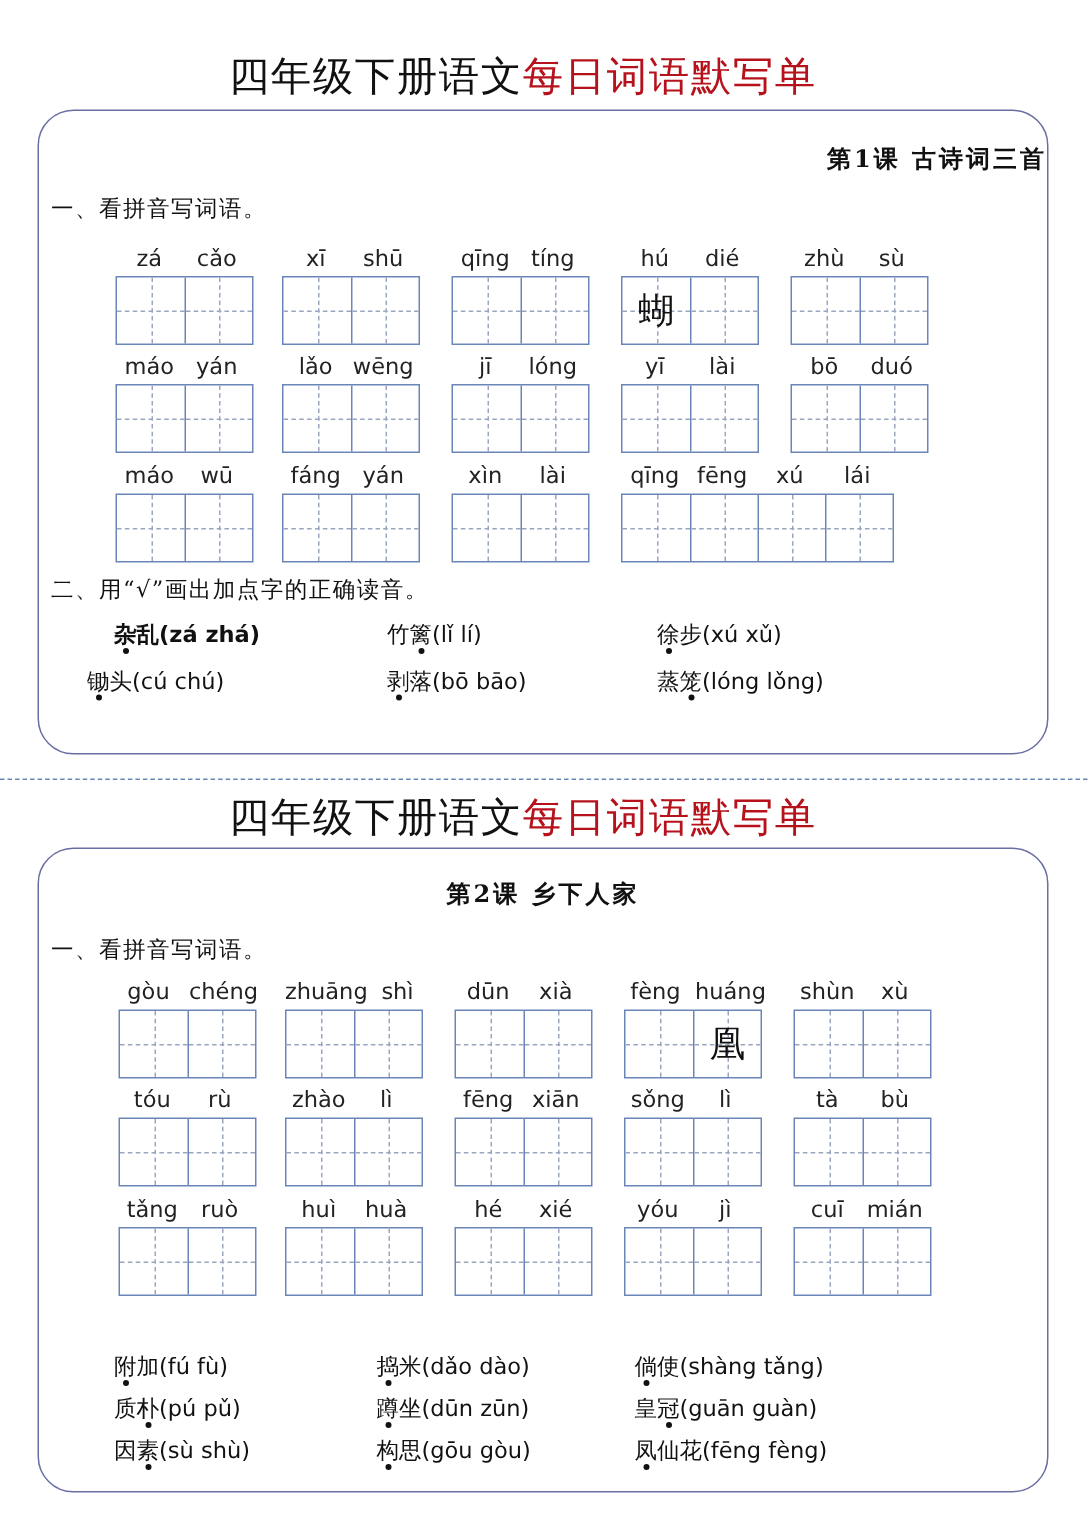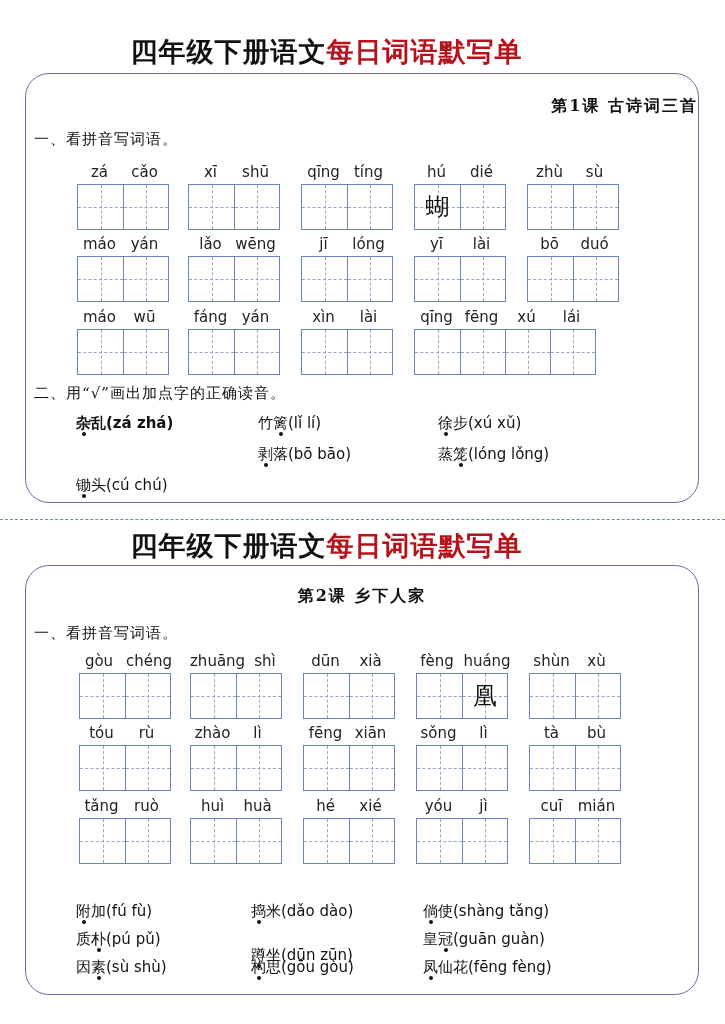--- a/index.html
+++ b/index.html
@@ -3,21 +3,21 @@
 <meta charset="utf-8">
 <style>
   html, body { margin:0; padding:0; background:#ffffff; }
   body {
     width:725px; height:1024px; position:relative; overflow:hidden;
     font-family: "DejaVu Sans", "Liberation Sans", sans-serif; color:#111;
   }
   .page-title {
     position:absolute; left:0; width:653px; text-align:center;
     font-family: "DejaVu Serif", "Liberation Serif", serif;
-    font-size:27px; font-weight:bold; letter-spacing:1px; line-height:34px;
+    font-size:27px; font-weight:normal; letter-spacing:1px; line-height:34px;padding-left:22px;
   }
   .page-title .black { color:#111; }
   .page-title .red { color:#b5121b; }
   .card {
     position:absolute; left:25px; width:674px;
     border:1.5px solid #6a6fa3; border-radius:24px; box-sizing:border-box;
     background:#fff;
   }
   .lesson-title {
     position:absolute; left:0; right:0; text-align:center;
@@ -232,21 +232,21 @@
         <div class="cell"></div>
         <div class="cell"></div>
       </div>
   </div>
 
   <div class="section-heading" style="top:310px;">二、用“√”画出加点字的正确读音。</div>
 
   <div class="choice" style="left:50px; top:338px;font-weight:bold;"><span class="hz"></span><span class="hz dotted">杂</span><span class="hz">乱</span><span>(zá   zhá)</span></div>
   <div class="choice" style="left:232px; top:338px;"><span class="hz">竹</span><span class="hz dotted">篱</span><span class="hz"></span><span>(lǐ   lí)</span></div>
   <div class="choice" style="left:412px; top:338px;"><span class="hz"></span><span class="hz dotted">徐</span><span class="hz">步</span><span>(xú   xǔ)</span></div>
-  <div class="choice" style="left:50px; top:369px;margin-top:31px;"><span class="hz"></span><span class="hz dotted">锄</span><span class="hz">头</span><span>(cú   chú)</span></div>
+  <div class="choice" style="left:32px; top:369px;"><span class="hz"></span><span class="hz dotted">锄</span><span class="hz">头</span><span>(cú   chú)</span></div>
   <div class="choice" style="left:232px; top:369px;"><span class="hz"></span><span class="hz dotted">剥</span><span class="hz">落</span><span>(bō   bāo)</span></div>
   <div class="choice" style="left:412px; top:369px;"><span class="hz">蒸</span><span class="hz dotted">笼</span><span class="hz"></span><span>(lóng   lǒng)</span></div>
 </div>
 
 <div class="divider"></div>
 
 <div class="page-title" style="top:529px;">
   <span class="black">四年级下册语文</span><span class="red">每日词语默写单</span>
 </div>
 
@@ -407,18 +407,18 @@
         <div class="cell"></div>
         <div class="cell"></div>
       </div>
   </div>
 
 
   <div class="choice" style="left:50px; top:334px;"><span class="hz"></span><span class="hz dotted">附</span><span class="hz">加</span><span>(fú   fù)</span></div>
   <div class="choice" style="left:225px; top:334px;"><span class="hz"></span><span class="hz dotted">捣</span><span class="hz">米</span><span>(dǎo   dào)</span></div>
   <div class="choice" style="left:397px; top:334px;"><span class="hz"></span><span class="hz dotted">倘</span><span class="hz">使</span><span>(shàng   tǎng)</span></div>
   <div class="choice" style="left:50px; top:362px;"><span class="hz">质</span><span class="hz dotted">朴</span><span class="hz"></span><span>(pú   pǔ)</span></div>
-  <div class="choice" style="left:225px; top:362px;margin-top:16px;"><span class="hz"></span><span class="hz dotted">蹲</span><span class="hz">坐</span><span>(dūn   zūn)</span></div>
+  <div class="choice" style="left:225px; top:362px;"><span class="hz"></span><span class="hz dotted">蹲</span><span class="hz">坐</span><span>(dūn   zūn)</span></div>
   <div class="choice" style="left:397px; top:362px;"><span class="hz">皇</span><span class="hz dotted">冠</span><span class="hz"></span><span>(guān   guàn)</span></div>
   <div class="choice" style="left:50px; top:390px;"><span class="hz">因</span><span class="hz dotted">素</span><span class="hz"></span><span>(sù   shù)</span></div>
   <div class="choice" style="left:225px; top:390px;"><span class="hz"></span><span class="hz dotted">构</span><span class="hz">思</span><span>(gōu   gòu)</span></div>
   <div class="choice" style="left:397px; top:390px;"><span class="hz"></span><span class="hz dotted">凤</span><span class="hz">仙花</span><span>(fēng   fèng)</span></div>
 </div>
 
 </body></html>

